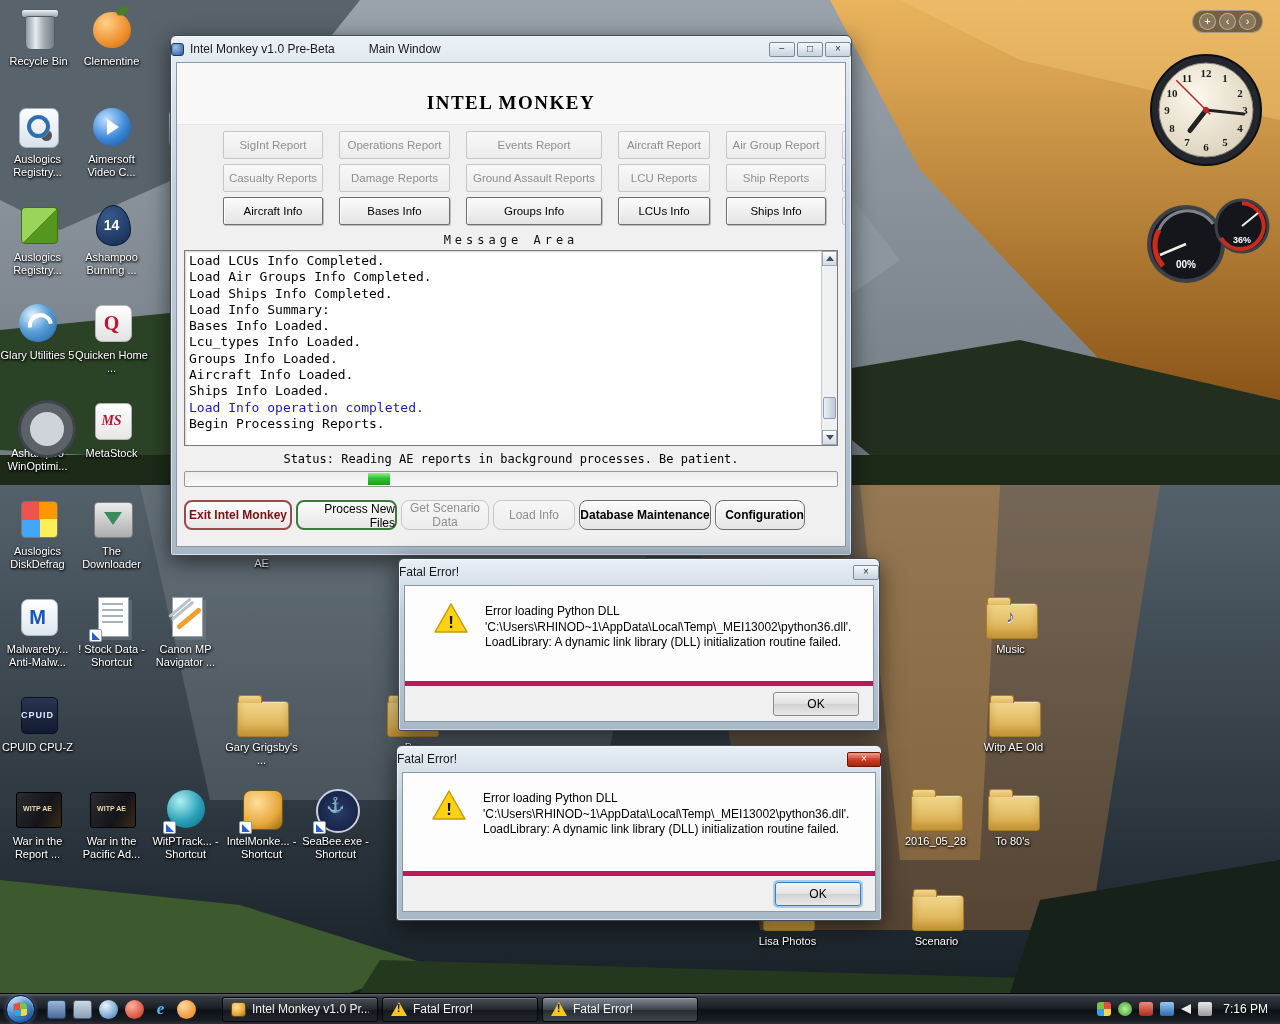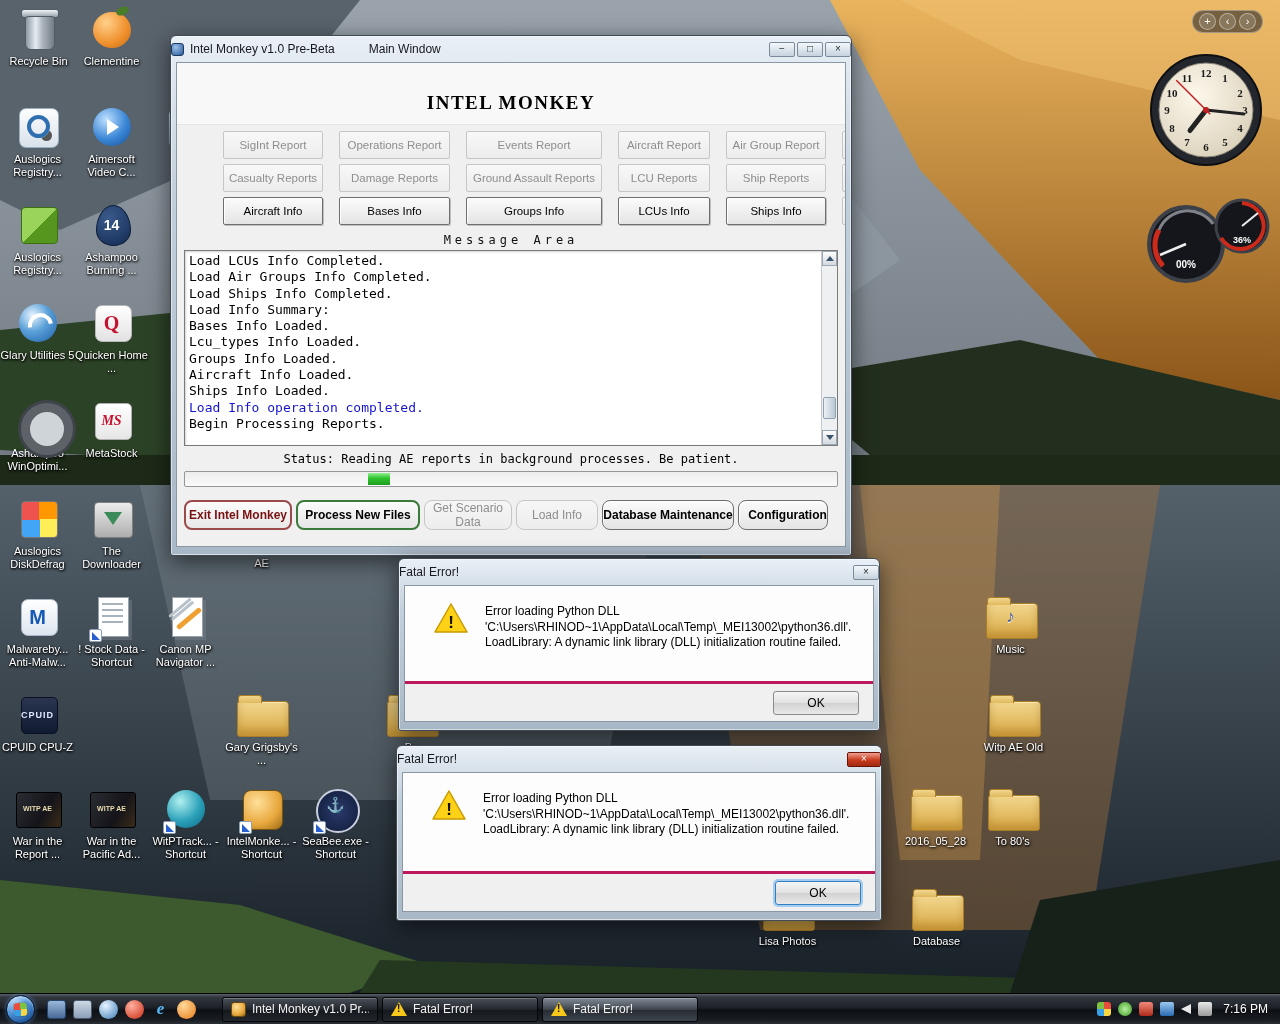--- a/index.html
+++ b/index.html
@@ -152,35 +152,35 @@
   .tri-down{border-left:4px solid transparent;border-right:4px solid transparent;border-top:5px solid #39536d;width:0;height:0;}
   .sthumb{position:absolute;left:1px;width:13px;height:22px;top:146px;background:linear-gradient(90deg,#eaf0f6,#bcc8d4);
      border:1px solid #8ea0b2;border-radius:2px;}
   .status-line{text-align:center;font:12px "DejaVu Sans Mono",monospace;padding:6px 0 2px;color:#000;}
   .progress{margin:3px 7px;height:16px;background:linear-gradient(#ededed,#fafafa);border:1px solid #979797;border-radius:2px;position:relative;overflow:hidden;}
   .progress i{position:absolute;left:28%;top:1px;bottom:1px;width:22px;
      background:linear-gradient(#90f090,#2ec22e 45%,#1d9e1d);}
   .action-row{display:flex;gap:4px;padding:10px 7px 0;}
   .abtn{height:30px;font-size:12px;border-radius:8px;cursor:pointer;}
   .abtn.exit{width:108px;color:#7a1010;font-weight:bold;border:2px solid #9a4a4a;background:linear-gradient(#fbfbfb,#e8e8e8);}
-  .abtn.process{width:124px;color:#000;font-weight:bold;border:2px solid #3a7a3a;background:linear-gradient(#fbfbfb,#e6e6e6);}
+  .abtn.process{width:101px;color:#000;font-weight:normal;border:2px solid #3a7a3a;background:linear-gradient(#fbfbfb,#e6e6e6);text-align:right;}
   .abtn.dis{color:#8e8e8e;border:1px solid #c6c6c6;background:linear-gradient(#f6f6f6,#ededed);}
   .abtn.norm{color:#000;font-weight:bold;border:1px solid #6e6e6e;background:linear-gradient(#fbfbfb,#e4e4e4);
      box-shadow:inset 1px 1px 0 #fff;}
   .w-scn{width:88px;} .w-load{width:82px;} .w-db{width:132px;} .w-cfg{width:90px;padding-left:9px;}
 
   
   .vdlg .vbody{background:#fdfdfd;}
   #dlg1{left:398px;top:558px;width:482px;height:173px;z-index:20;}
   #dlg1 .vbody{height:137px;}
   #dlg2{left:396px;top:745px;width:486px;height:176px;z-index:21;}
   #dlg2 .vbody{height:140px;}
   .dlg-content{display:flex;gap:16px;padding:16px 14px 0 28px;}
   .dlg-text{font-size:12px;line-height:15.5px;color:#000;padding-top:2px;}
-  .dlg-footer{position:absolute;left:0;right:0;bottom:0;height:40px;background:#f0f0f0;border-top:3px solid #be185d;
+  .dlg-footer{position:absolute;left:0;right:0;bottom:0;height:40px;background:#f0f0f0;border-top:5px solid #be185d;
      display:flex;align-items:center;justify-content:flex-end;padding:0 14px;}
   .ok-btn{width:86px;height:24px;font-size:12px;border:1px solid #8a8a8a;border-radius:3px;cursor:pointer;
      background:linear-gradient(#f5f5f5,#e2e2e2 48%,#d2d2d2 52%,#e9e9e9);}
   .ok-btn.focus{border-color:#2f7fc1;box-shadow:0 0 0 2px rgba(90,165,235,.5);}
 
   
   #taskbar{position:absolute;left:0;right:0;bottom:0;height:31px;z-index:50;display:flex;align-items:center;
      background:linear-gradient(180deg,#5a6169 0,#32373f 10%,#1d2127 45%,#0d1014 55%,#1a1e24 88%,#2b3037);
      border-top:1px solid #000;}
   .start-orb{width:29px;height:29px;margin:0 12px 0 6px;border-radius:50%;cursor:pointer;flex:none;
@@ -394,21 +394,21 @@
   <div class="dicon" style="left:975px;top:786px">
     <div class="ic ic-folder"></div>
     <div class="dlabel">To 80's</div>
   </div>
   <div class="dicon" style="left:750px;top:886px">
     <div class="ic ic-folder"></div>
     <div class="dlabel">Lisa Photos</div>
   </div>
   <div class="dicon" style="left:899px;top:886px">
     <div class="ic ic-folder"></div>
-    <div class="dlabel">Database</div>
+    <div class="dlabel">Scenario</div>
   </div>
 
   <div id="gadget-bar">
     <button>+</button>
     <button>‹</button>
     <button>›</button>
   </div>
 
   <div id="gadget-clock">
     <svg width="116" height="116" viewBox="0 0 116 116">

